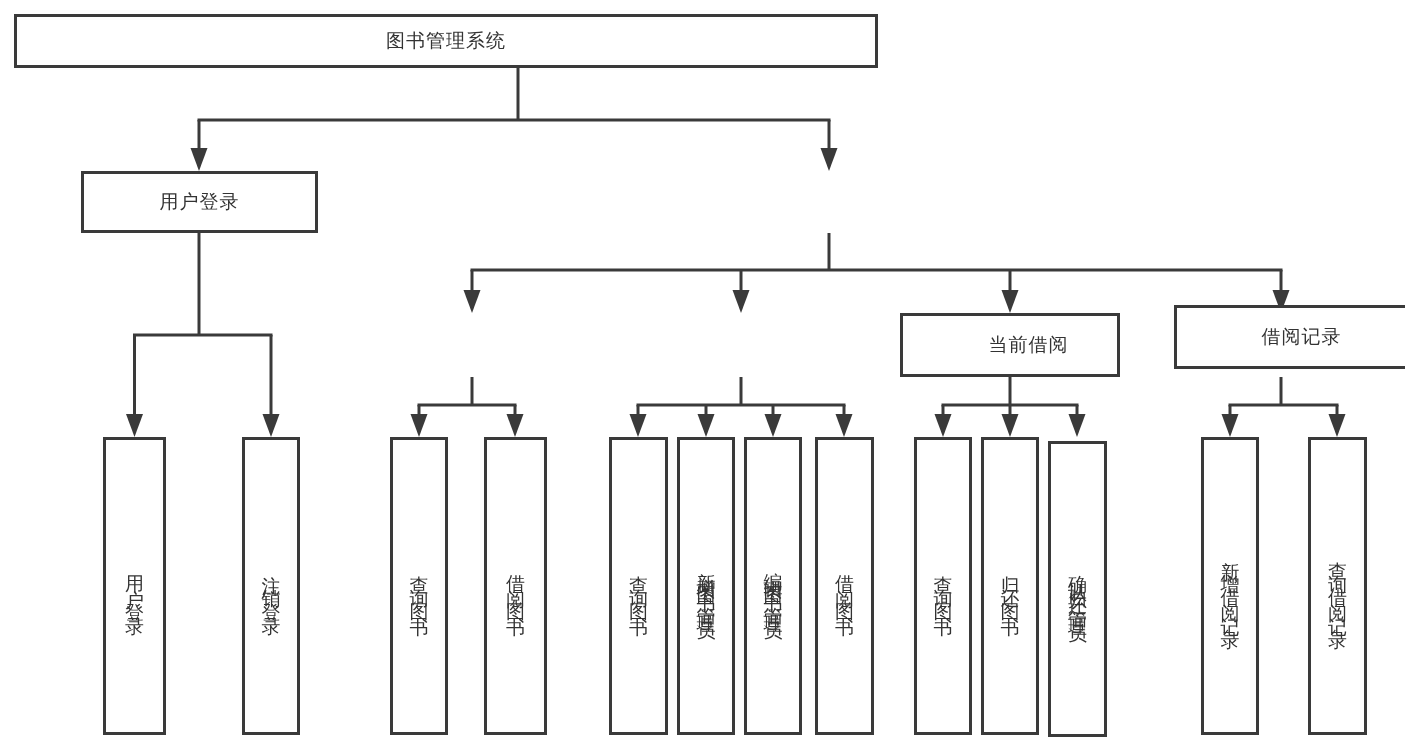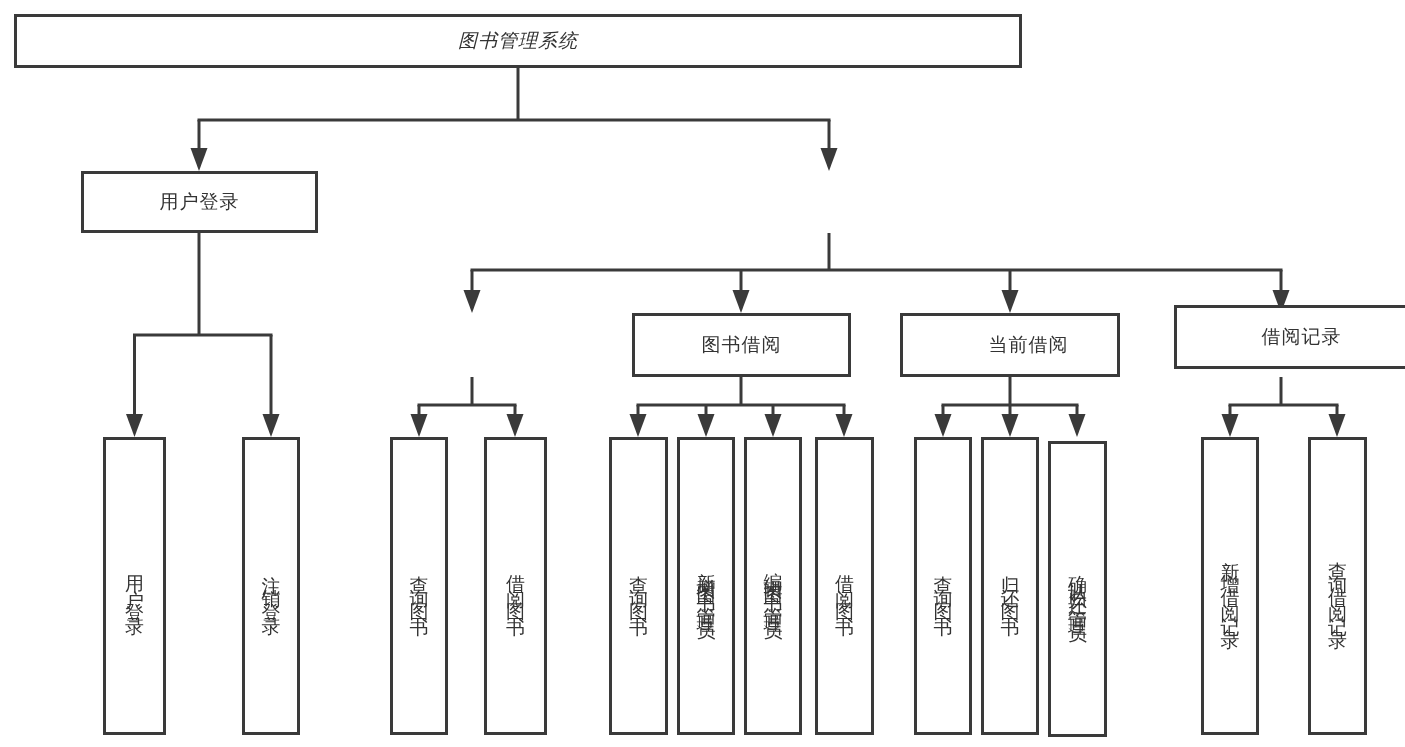--- a/index.html
+++ b/index.html
@@ -103,25 +103,24 @@
       <line x1="1010" y1="405" x2="1010" y2="421" stroke="#3a3a3a" stroke-width="3"></line>
       <polygon points="1001.5,414 1018.5,414 1010,437" fill="#3a3a3a"></polygon>
       <line x1="1077" y1="405" x2="1077" y2="421" stroke="#3a3a3a" stroke-width="3"></line>
       <polygon points="1068.5,414 1085.5,414 1077,437" fill="#3a3a3a"></polygon>
       <line x1="1230" y1="405" x2="1230" y2="421" stroke="#3a3a3a" stroke-width="3"></line>
       <polygon points="1221.5,414 1238.5,414 1230,437" fill="#3a3a3a"></polygon>
       <line x1="1337" y1="405" x2="1337" y2="421" stroke="#3a3a3a" stroke-width="3"></line>
       <polygon points="1328.5,414 1345.5,414 1337,437" fill="#3a3a3a"></polygon>
     </svg>
 
-  <div class="node" style="left:14px;top:14px;width:1008px;height:54px;font-style:italic;">图书管理系统</div>
+  <div class="node" style="left:14px;top:14px;width:864px;height:54px;">图书管理系统</div>
 
   <div class="node" style="left:81px;top:171px;width:237px;height:62px;">用户登录</div>
 
-  <div class="node" style="left:632px;top:313px;width:219px;height:64px;">图书借阅</div>
   <div class="node" style="left:900px;top:313px;width:220px;height:64px;padding-left:37px;">当前借阅</div>
   <div class="node" style="left:1174px;top:305px;width:255px;height:64px;">借阅记录</div>
 
   <div class="node v" style="left:103px;top:437px;width:63px;height:298px;">用户登录</div>
   <div class="node v" style="left:242px;top:437px;width:58px;height:298px;">注销登录</div>
 
   <div class="node v" style="left:390px;top:437px;width:58px;height:298px;">查询图书</div>
   <div class="node v" style="left:484px;top:437px;width:63px;height:298px;">借阅图书</div>
 
   <div class="node v" style="left:609px;top:437px;width:59px;height:298px;">查询图书</div>

